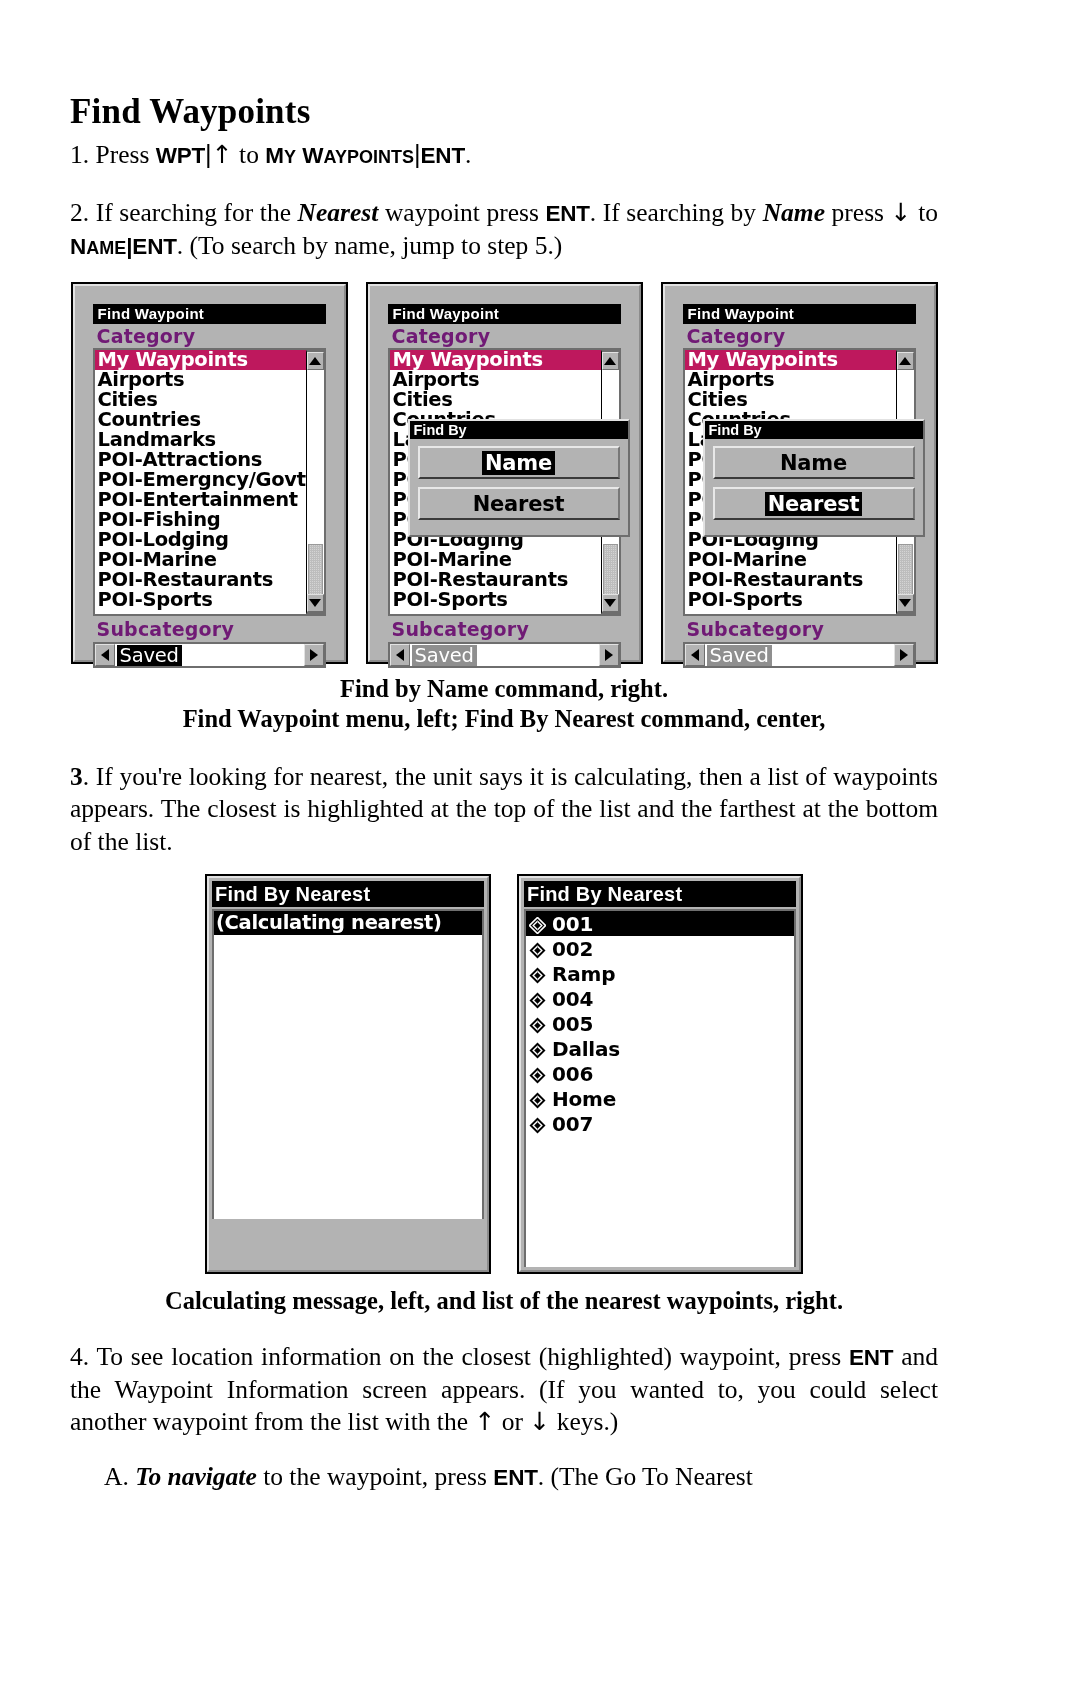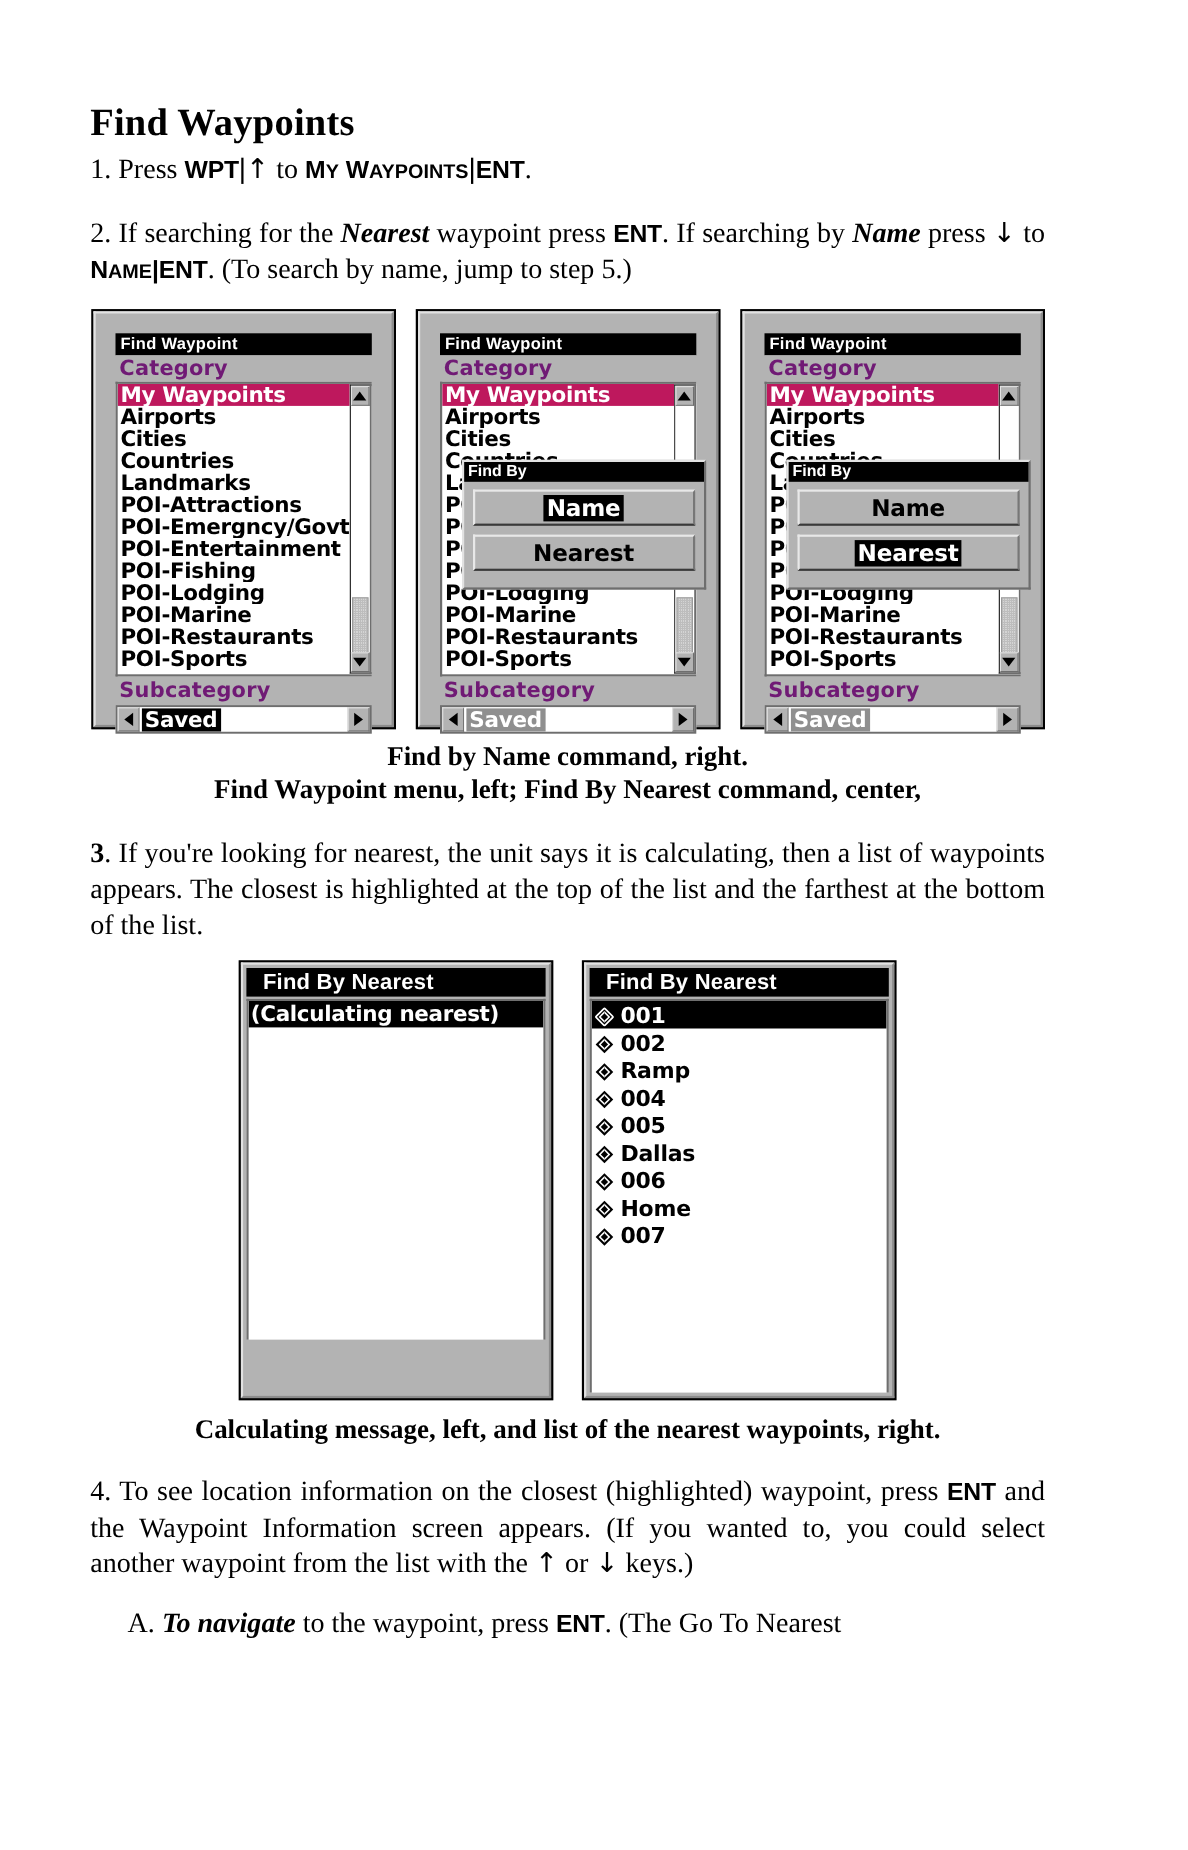--- a/index.html
+++ b/index.html
@@ -16,21 +16,21 @@
     overflow: hidden;
   }
   .page {
     position: absolute;
     left: 0; top: 0;
     width: 1080px;
     height: 1682px;
   }
   .content {
     position: absolute;
-    left: 82px;
+    left: 70px;
     top: 92px;
     width: 868px;
   }
 
   h1.title {
     font-family: "Liberation Serif", serif;
     font-weight: bold;
     font-size: 35px;
     margin: 0 0 6px 0;
     letter-spacing: 0.2px;
@@ -226,21 +226,21 @@
   .sp-btn .right { border-left: 8px solid #000; }
   .sp-val {
     flex: 1 1 auto;
     background: #ffffff;
     display: flex;
     align-items: center;
     padding-left: 2px;
   }
   .sp-val span {
     font-family: "DejaVu Sans", sans-serif;
-    font-weight: bold;
+    font-weight: normal;
     font-size: 19.5px;
     line-height: 21px;
     padding: 0 3px;
     letter-spacing: -0.2px;
   }
   .sp-val.inv span { background: #000000; color: #ffffff; }
   .sp-val.gry span { background: #8f8f8f; color: #ffffff; }
 
   
   .findby {
@@ -307,21 +307,21 @@
     flex-direction: column;
   }
   .nearest .ttl {
     background: #000;
     color: #fff;
     font-family: "Liberation Sans", sans-serif;
     font-weight: bold;
     font-size: 20px;
     line-height: 26px;
     height: 26px;
-    padding-left: 15px;
+    padding-left: 3px;
     box-sizing: border-box;
     letter-spacing: 0.2px;
   }
   .nearest .pane {
     flex: 1 1 auto;
     background: #ffffff;
     border: 2px solid #6e6e6e;
     border-bottom: none;
     box-sizing: border-box;
     margin-top: 2px;

